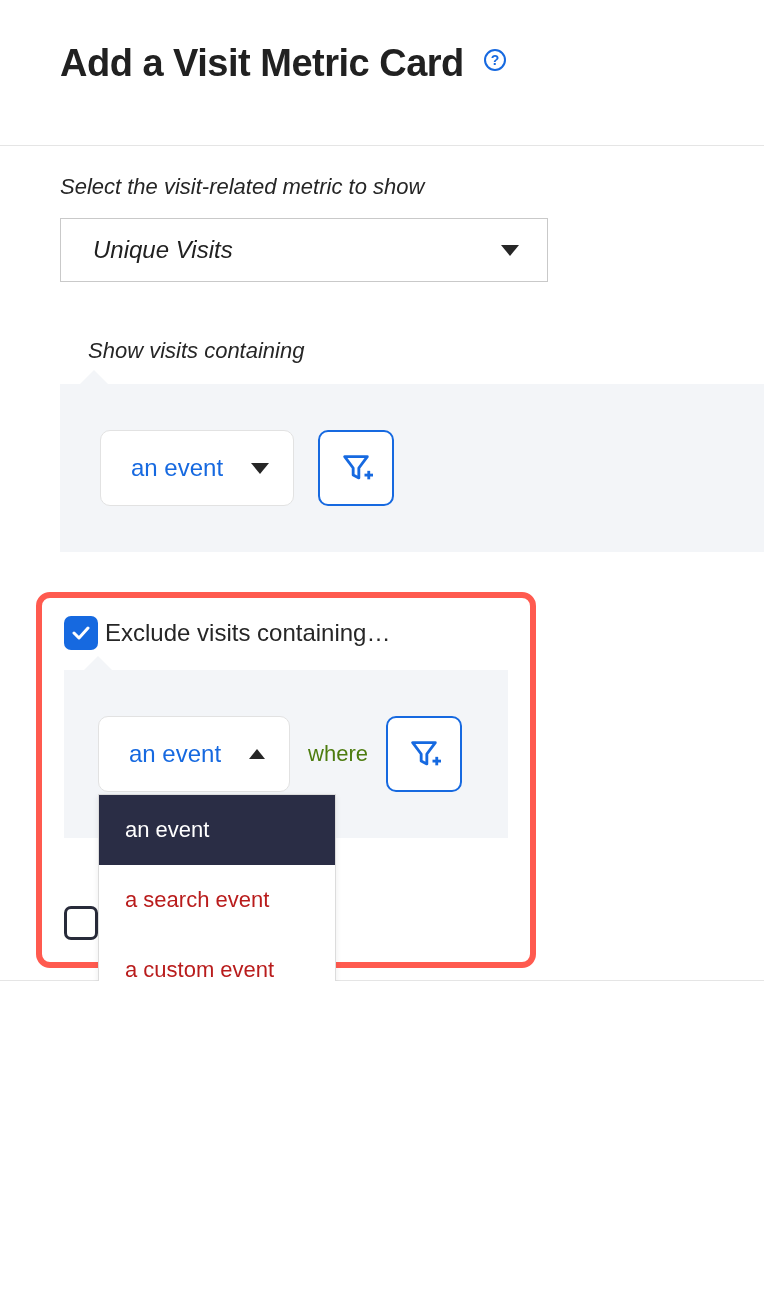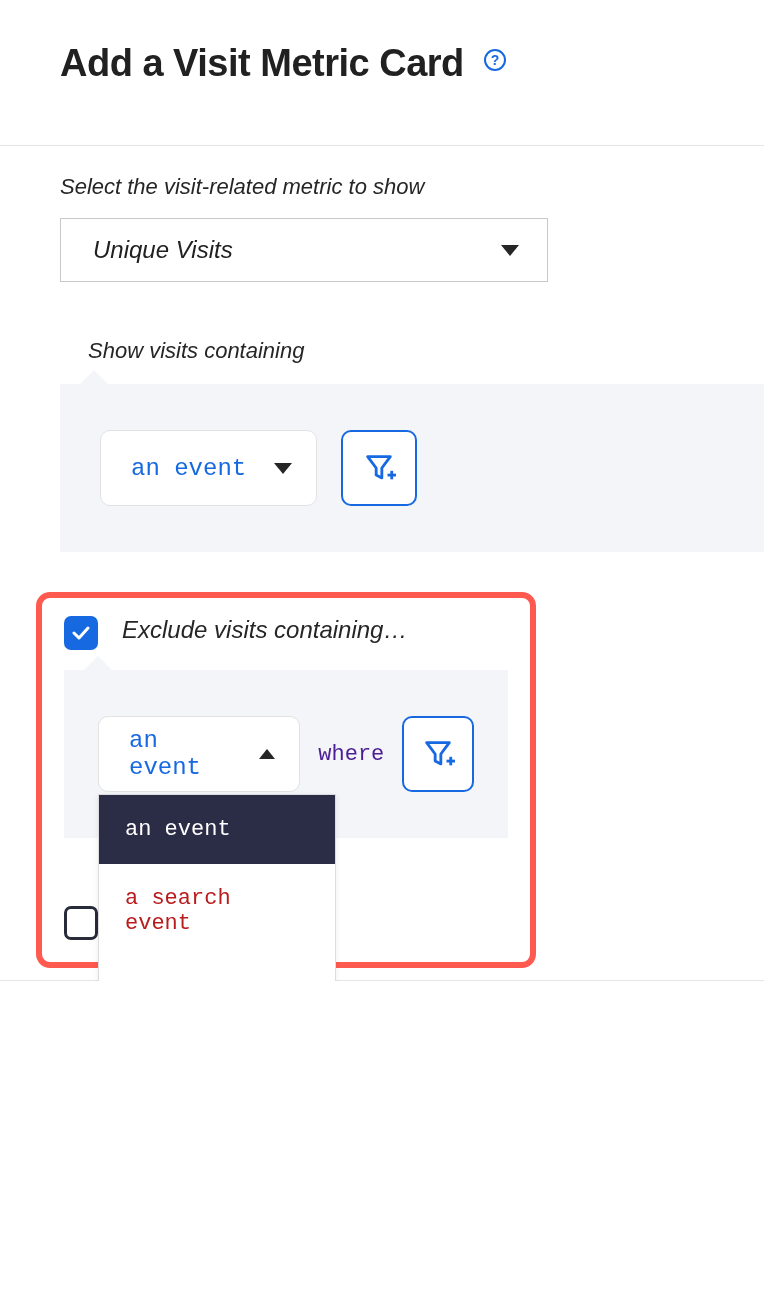--- a/index.html
+++ b/index.html
@@ -71,21 +71,20 @@
     width: 0; height: 0;
     border-left: 8px solid transparent;
     border-right: 8px solid transparent;
     border-bottom: 10px solid #262626;
   }
   .panel {
     background: #f3f5f8;
     margin-top: 20px;
     padding: 46px 40px;
     position: relative;
-    font-family: Liberation Mono, monospace;
   }
   .panel::before {
     content: "";
     position: absolute;
     top: -14px;
     left: 20px;
     width: 0; height: 0;
     border-left: 14px solid transparent;
     border-right: 14px solid transparent;
     border-bottom: 14px solid #f3f5f8;
@@ -123,38 +122,37 @@
     border: 2px solid #1669e0;
     border-radius: 10px;
     display: inline-flex;
     align-items: center;
     justify-content: center;
     background: #fff;
     cursor: pointer;
   }
   .funnel-svg { width: 34px; height: 34px; }
   .where-text {
-    color: #4c1d95;
+    color: #4d7c0f;
     font-size: 22px;
   }
 
   .highlight-box {
     border: 6px solid #ff5a4f;
     border-radius: 14px;
     margin: 40px 0 0 36px;
     width: 500px;
     padding: 18px 22px 18px 22px;
     position: relative;
   }
   .check-row {
     display: flex;
-    align-items: flex-start;
-    gap: 24px;
+    align-items: center;
+    gap: 7px;
     margin-bottom: 10px;
-    font-style: italic;
   }
   .checkbox {
     width: 34px;
     height: 34px;
     border-radius: 7px;
     display: inline-flex;
     align-items: center;
     justify-content: center;
     flex-shrink: 0;
   }

